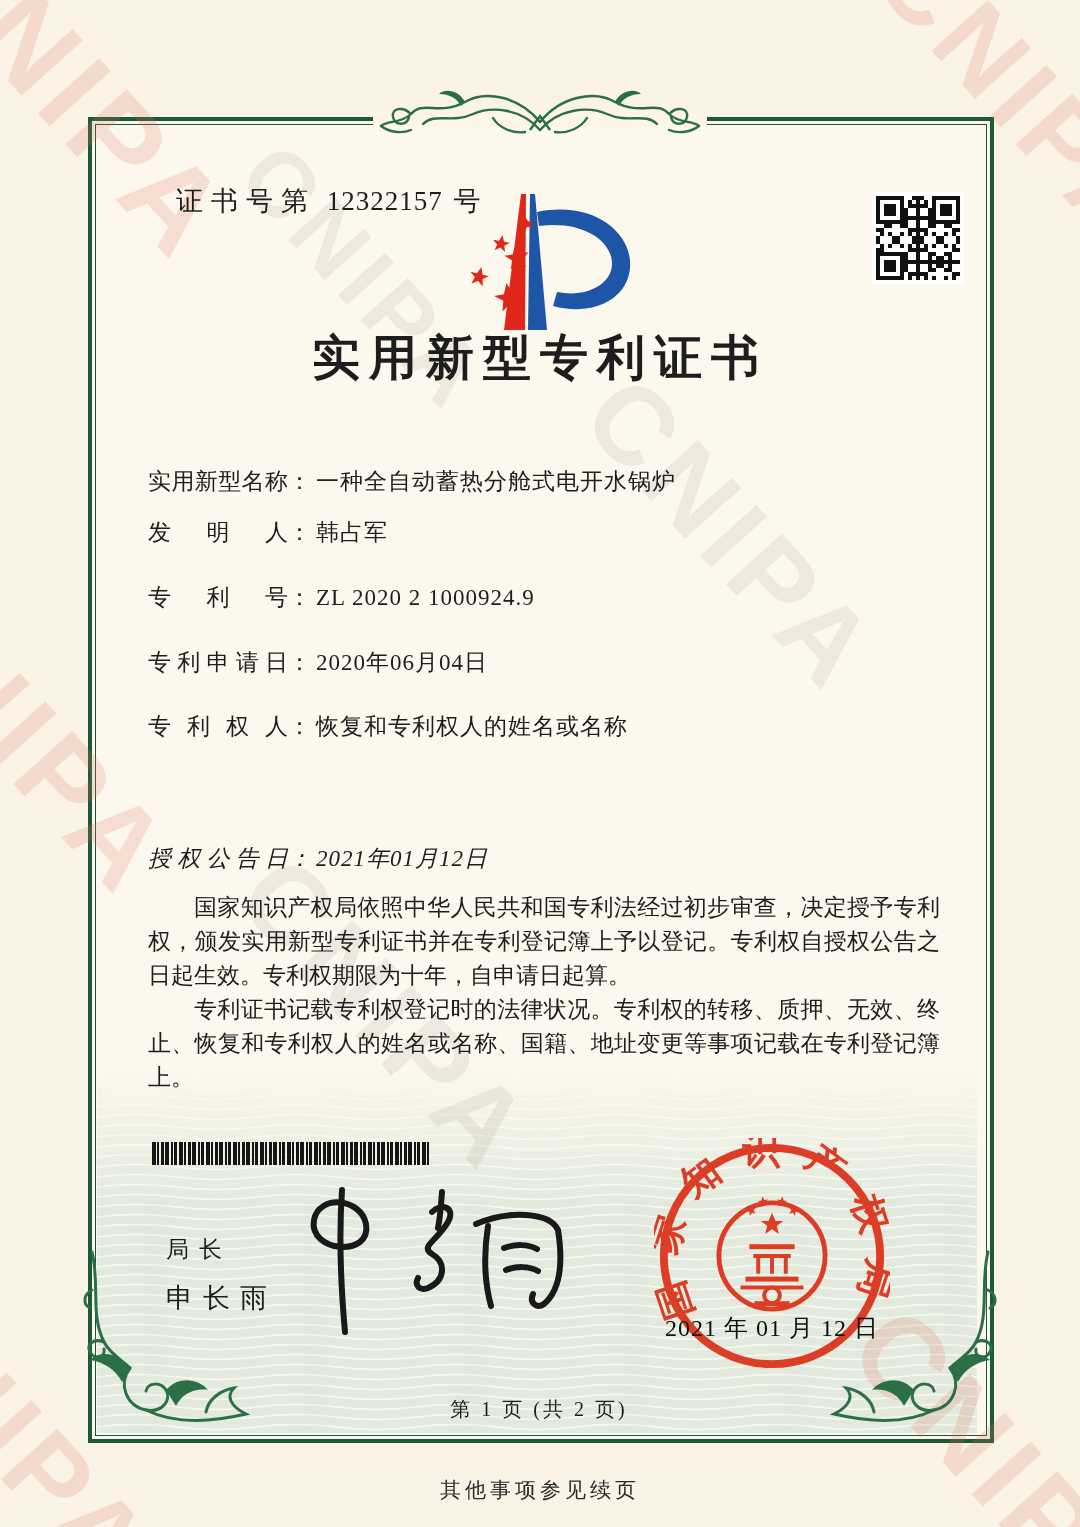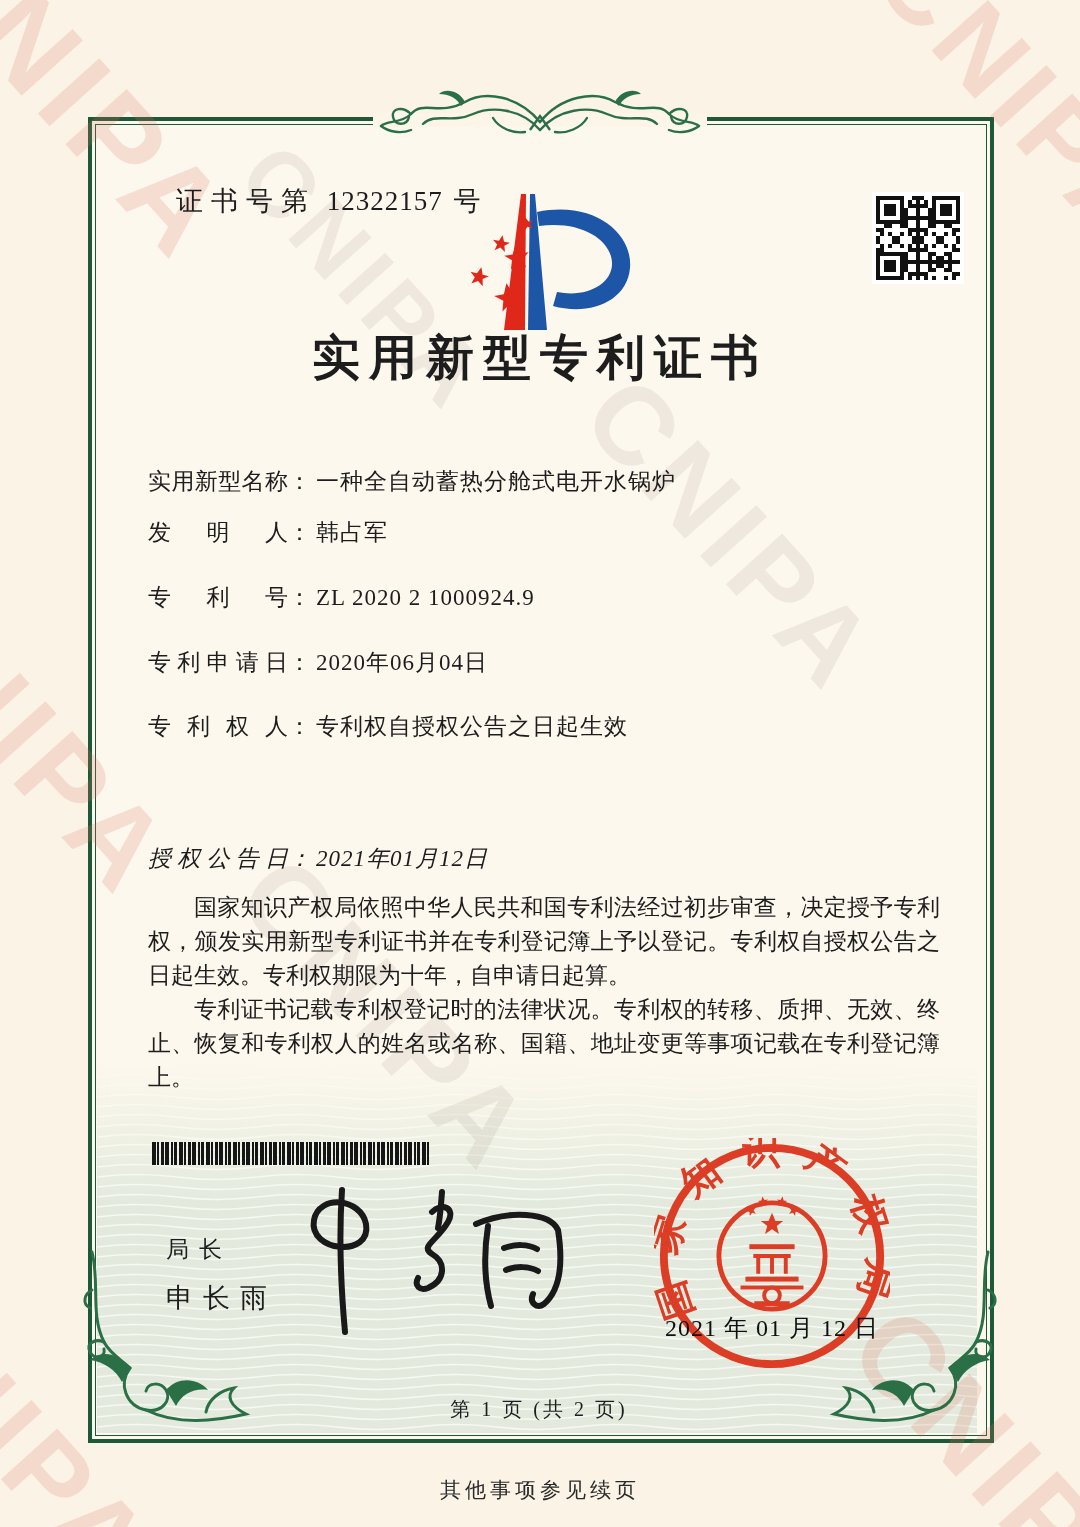--- a/index.html
+++ b/index.html
@@ -411,21 +411,21 @@
   <div class="row row-inventor">
     <span class="lbl">发明人</span><span class="colon">：</span><span class="val">韩占军</span>
   </div>
   <div class="row row-patent">
     <span class="lbl">专利号</span><span class="colon">：</span><span class="val">ZL 2020 2 1000924.9</span>
   </div>
   <div class="row row-filing">
     <span class="lbl">专利申请日</span><span class="colon">：</span><span class="val">2020年06月04日</span>
   </div>
   <div class="row row-patentee">
-    <span class="lbl">专利权人</span><span class="colon">：</span><span class="val">专利权自授权公告之日起生效</span>
+    <span class="lbl">专利权人</span><span class="colon">：</span><span class="val">恢复和专利权人的姓名或名称</span>
   </div>
   <div class="row row-grant">
     <span class="lbl">授权公告日</span><span class="colon">：</span><span class="val">2021年01月12日</span>
   </div>
 
   <div class="body-text">
     <p>国家知识产权局依照中华人民共和国专利法经过初步审查，决定授予专利权，颁发实用新型专利证书并在专利登记簿上予以登记。专利权自授权公告之日起生效。专利权期限为十年，自申请日起算。</p>
     <p>专利证书记载专利权登记时的法律状况。专利权的转移、质押、无效、终止、恢复和专利权人的姓名或名称、国籍、地址变更等事项记载在专利登记簿上。</p>
   </div>
 

